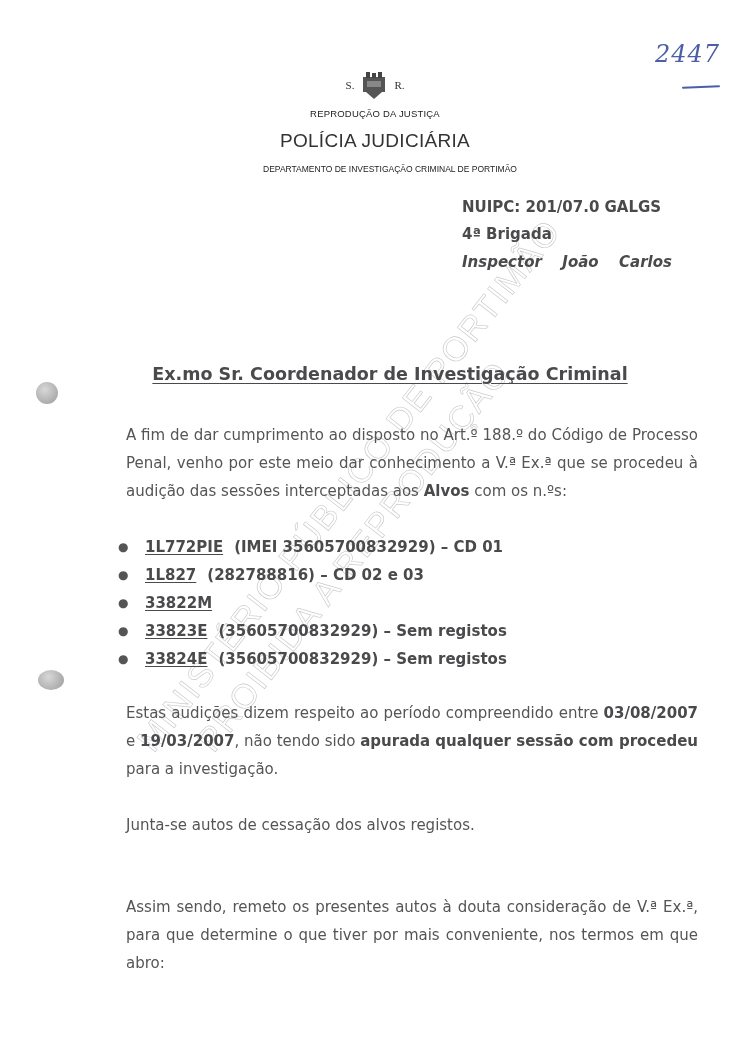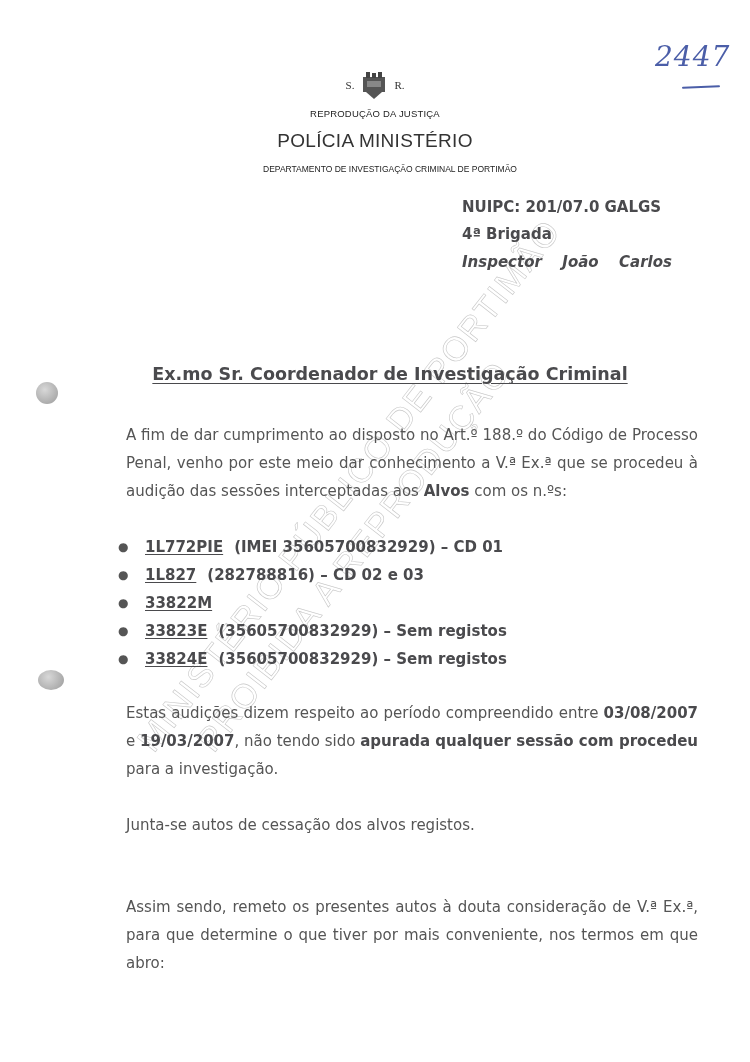--- a/index.html
+++ b/index.html
@@ -1,20 +1,20 @@
 <!DOCTYPE html>
 <html><head>
 <meta charset="utf-8">
 <style>
   html, body { margin: 0; padding: 0; background: #ffffff; }
   body { width: 750px; height: 1062px; position: relative; overflow: hidden;
          font-family: "DejaVu Sans", sans-serif; color: #4a4a4d; }
   .abs { position: absolute; }
   .handnum { left: 655px; top: 40px; font-family: "DejaVu Serif", serif; font-style: italic;
-             font-size: 28px; color: #4b5ea8; letter-spacing: 1px; }
+             font-size: 24px; color: #4b5ea8; letter-spacing: 1px; }
   .handline { left: 682px; top: 86px; width: 38px; height: 2px; background: #4b5ea8; border-radius: 1px; transform: rotate(-2deg); }
   .crest-wrap { left: 0; width: 750px; top: 70px; text-align: center; }
   .crest-row { display: inline-flex; align-items: center; gap: 6px; font-family: "Liberation Serif", serif; font-size: 11px; color: #333; }
   .crest { width: 28px; height: 30px; display: inline-block; }
   .ministerio { left: 0; width: 750px; top: 108px; text-align: center; font-family: "Liberation Sans", sans-serif;
                 font-size: 9.5px; color: #222; letter-spacing: 0.2px; }
   .pj { left: 0; width: 750px; top: 130px; text-align: center; font-family: "Liberation Sans", sans-serif;
         font-size: 19px; color: #333; letter-spacing: 0.3px; }
   .dept { left: 0; width: 780px; top: 164px; text-align: center; font-family: "Liberation Sans", sans-serif;
           font-size: 8.5px; color: #222; }
@@ -62,21 +62,21 @@
       <rect x="6" y="2" width="4" height="6" fill="#444"></rect>
       <rect x="18" y="2" width="4" height="6" fill="#444"></rect>
       <rect x="12" y="3" width="4" height="5" fill="#444"></rect>
       <path d="M6 22 L14 29 L22 22 Z" fill="#555"></path>
       <rect x="7" y="11" width="14" height="6" fill="#888"></rect>
     </svg>
     <span>R.</span>
   </span>
 </div>
 <div class="abs ministerio">REPRODUÇÃO DA JUSTIÇA</div>
-<div class="abs pj">POLÍCIA MINISTÉRIO</div>
+<div class="abs pj">POLÍCIA JUDICIÁRIA</div>
 <div class="abs dept">DEPARTAMENTO DE INVESTIGAÇÃO CRIMINAL DE PORTIMÃO</div>
 
 <div class="abs ref l1">NUIPC: 201/07.0 GALGS</div>
 <div class="abs ref l2">4ª Brigada</div>
 <div class="abs ref l3">
   <span>Inspector</span>
   <span>João</span>
   <span>Carlos</span>
 </div>
 

